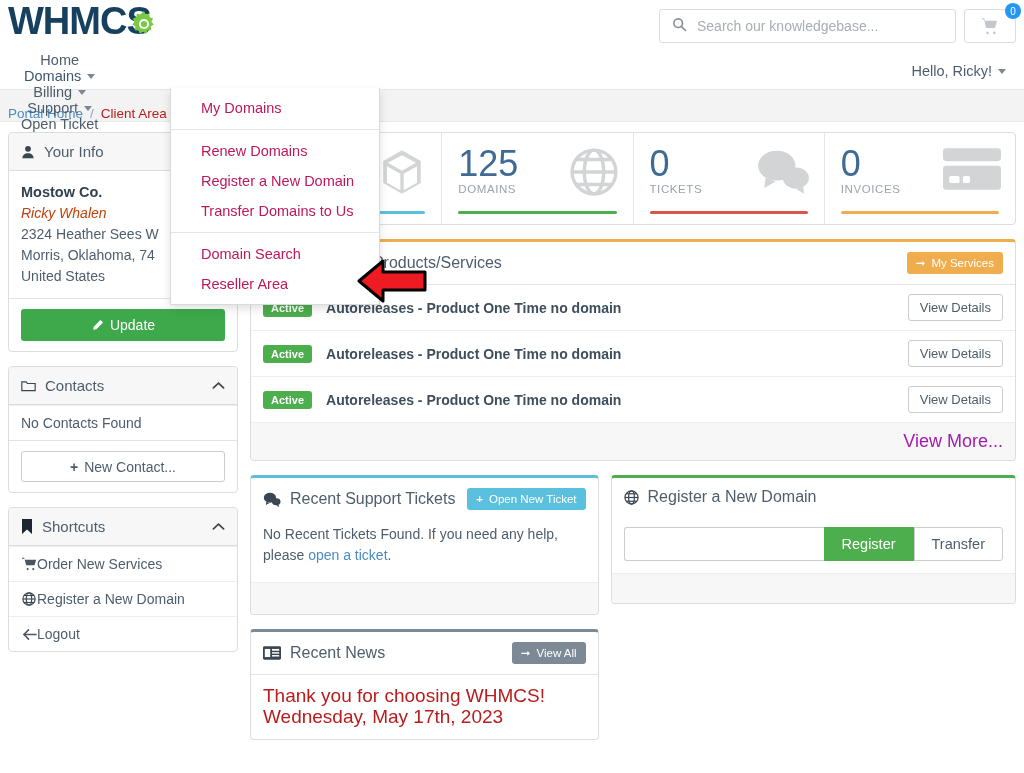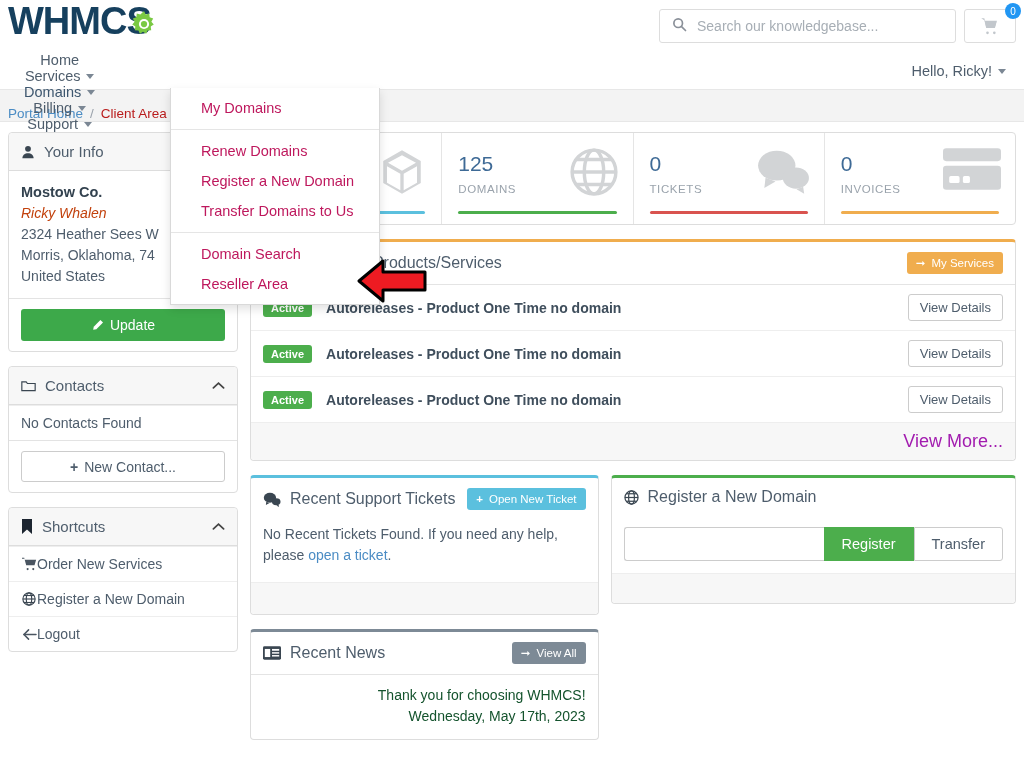--- a/index.html
+++ b/index.html
@@ -96,21 +96,21 @@
 
   .list-row { padding: 9px 12px; border-top: 1px solid #eee; font-size: 14px; color: #4e5d6c; }
   .list-row:first-child { border-top: 0; }
   .sc-row { display: flex; align-items: center; gap: 0; cursor: pointer; }
   .sc-ico { width: 16px; display: inline-flex; justify-content: center; color: #4a5561; }
 
   
   .stats { display: flex; border: 1px solid #ddd; border-radius: 4px; background: #fff; height: 93px; overflow: hidden; }
   .stat { flex: 1; position: relative; border-left: 1px solid #e5e5e5; padding: 14px 0 0 16px; }
   .stat:first-child { border-left: 0; }
-  .stat-num { font-size: 21px; color: #3e6a96; line-height: 34px; font-weight: normal; }
+  .stat-num { font-size: 36px; color: #3e6a96; line-height: 34px; font-weight: normal; }
   .stat-lbl { font-size: 11.5px; letter-spacing: .6px; color: #9aa3ac; margin-top: 2px; }
   .stat-ico { position: absolute; right: 14px; top: 14px; color: #d2d4d6; }
   .stat-bar { position: absolute; left: 16px; right: 16px; bottom: 10px; height: 3px; border-radius: 2px; }
 
   
   .panel-t { border-top-width: 3px; border-top-style: solid; }
   .panel-title { display: flex; align-items: center; padding: 10px 12px; border-bottom: 1px solid #e4e4e4; }
   .panel-title .pt-ico { margin-right: 9px; display: inline-flex; color: #3a4651; }
   .panel-title .pt-txt { font-size: 16px; color: #4e5d6c; }
   .pt-btn { margin-left: auto; height: 22px; padding: 0 8px; font-size: 11.5px; border-radius: 3px; }
@@ -138,21 +138,21 @@
   .panel-blank { height: 22px; background: #f7f7f7; border-top: 1px solid #eee; border-radius: 0 0 4px 4px; }
 
   .dom-form { display: flex; padding: 11px 12px 12px 12px; }
   .dom-input {
     flex: 1; height: 34px; border: 1px solid #ccc; border-right: 0; border-radius: 3px 0 0 3px;
     outline: 0; padding: 0 9px; font-size: 14px; font-family: "Liberation Sans", sans-serif; color: #4e5d6c;
   }
   .dom-reg { background: #4cae4c; color: #fff; border: 1px solid #4cae4c; border-radius: 0; padding: 0 17px; height: 34px; font-size: 14.5px; }
   .dom-tra { background: #fff; color: #4e5d6c; border: 1px solid #ccc; border-radius: 0 3px 3px 0; padding: 0 17px; height: 34px; font-size: 14.5px; }
 
-  .news-body { padding: 10px 12px 12px 12px; font-size: 14px; line-height: 21px; color: #14532d; text-align: right; }
+  .news-body { padding: 10px 12px 12px 12px; font-size: 19px; line-height: 21px; color: #b91c1c; }
 
   .footer { text-align: center; font-size: 14.5px; color: #4e5d6c; padding: 18px 0 0 0; }
 
   
   .dropdown {
     position: absolute; left: 170px; top: 88px; width: 210px;
     background: #fff; border: 1px solid #d9d9d9; border-top: 0;
     box-shadow: 0 4px 9px rgba(0,0,0,.12); z-index: 40; padding: 5px 0;
   }
   .dd-item { padding: 7px 10px 7px 30px; font-size: 14.5px; color: #be185d; cursor: pointer; }
@@ -195,24 +195,20 @@
         <path d="M2 3h3.2l.7 2.8h14.4l-2.4 8.6H7.4L4.9 3.6H2zM9 18.6a1.6 1.6 0 1 0 0 3.2 1.6 1.6 0 0 0 0-3.2zm8.2 0a1.6 1.6 0 1 0 0 3.2 1.6 1.6 0 0 0 0-3.2z"></path>
       </svg>
       <span class="cart-badge">0</span>
     </div>
   </div>
 
   <div class="navbar">
     <div class="nav-left">
       <div class="nav-item">
         <span>Home</span>
-      </div>
-      <div class="nav-item">
-        <span>Services</span>
-        <span class="caret"></span>
       </div>
       <div class="nav-item active">
         <span>Domains</span>
         <span class="caret"></span>
       </div>
       <div class="nav-item">
         <span>Billing</span>
         <span class="caret"></span>
       </div>
       <div class="nav-item">

